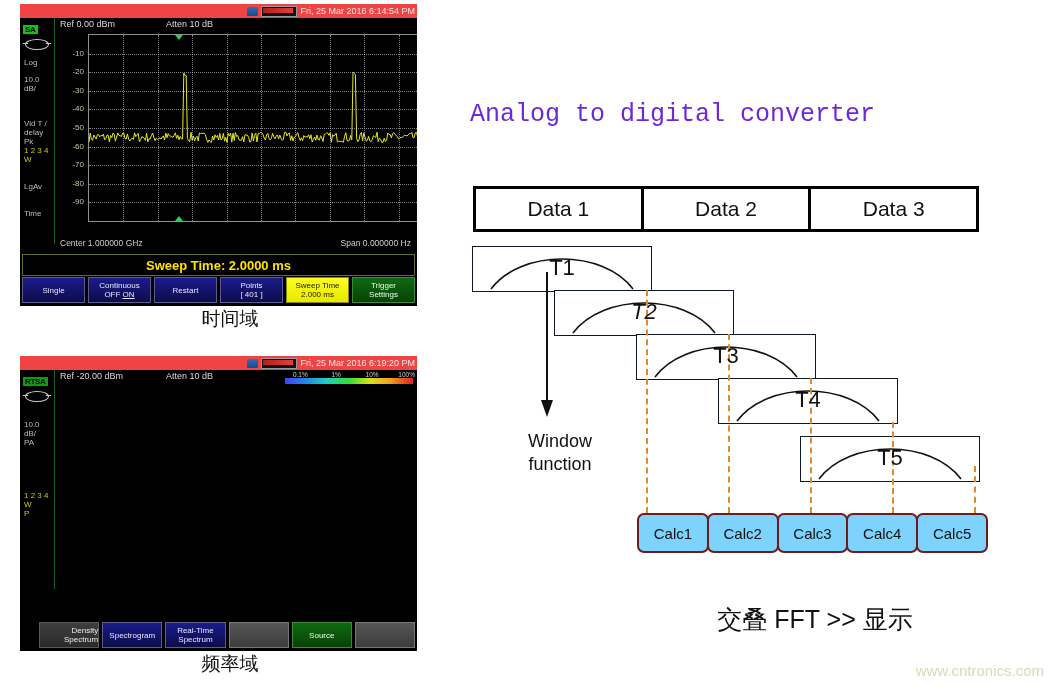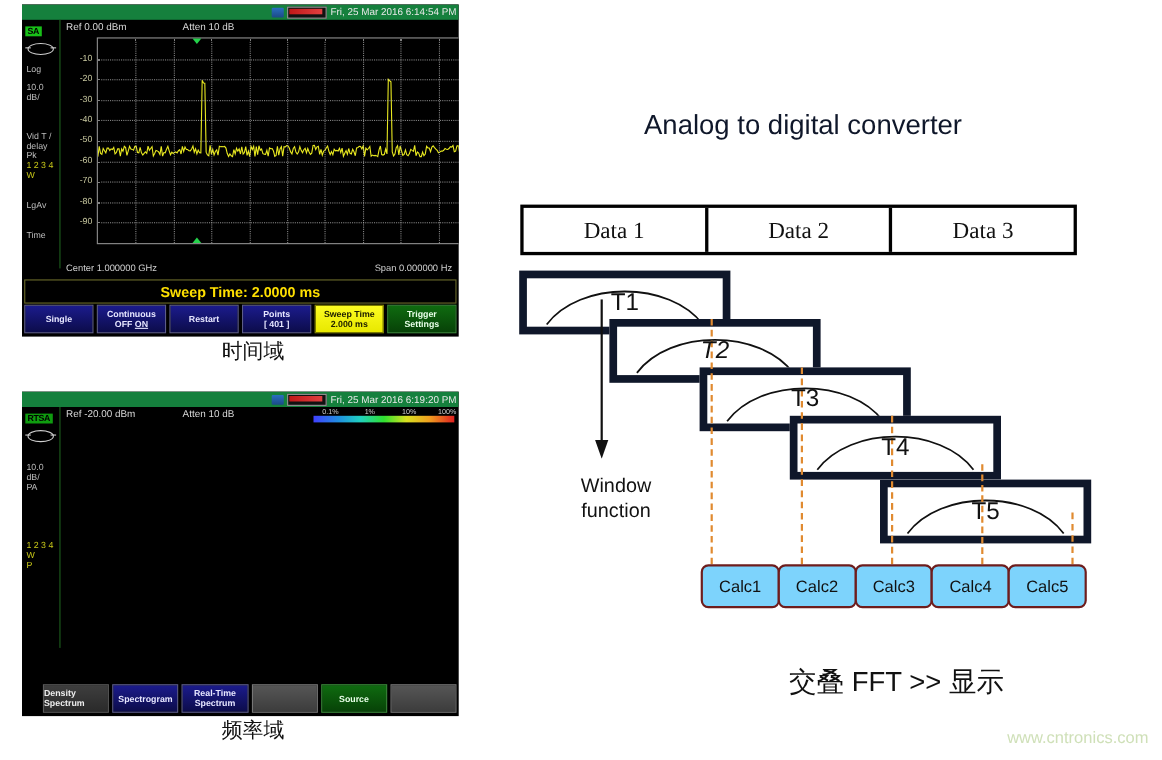--- a/index.html
+++ b/index.html
@@ -5,21 +5,21 @@
   html,body{margin:0;padding:0;}
   body{
     width:1056px;height:691px;background:#ffffff;position:relative;overflow:hidden;
     font-family:"Liberation Sans","DejaVu Sans",sans-serif;
   }
   
   .instr{position:absolute;background:#000;overflow:hidden;}
   #instr-sa{left:20px;top:4px;width:397px;height:302px;}
   #instr-rtsa{left:20px;top:356px;width:397px;height:295px;}
 
-  .statusbar{position:absolute;left:0;top:0;width:100%;height:14px;background:#15803d;}
+  .statusbar{position:absolute;left:0;top:0;width:100%;height:14px;background:#ef4444;}
   .statusbar .sysicons{position:absolute;right:2px;top:0;display:flex;align-items:center;gap:3px;height:14px;}
   .net-ico{width:11px;height:9px;background:linear-gradient(180deg,#2a6fc0,#1b4a86);border-radius:1px;}
   .batt-ico{width:34px;height:9px;border:1px solid #9a9a9a;background:#111;position:relative;}
   .batt-ico::after{content:"";position:absolute;left:1px;top:1px;width:30px;height:5px;background:linear-gradient(90deg,#c01818,#e04040);}
   .clock{color:#e8e8e8;font-size:9px;white-space:nowrap;}
 
   .sidebar{position:absolute;left:2px;top:14px;width:32px;bottom:62px;border-right:1px solid #1d5f1d;}
   .sb-badge{margin:2px 0 0 1px;background:#18c018;color:#000;font-size:8px;font-weight:bold;padding:0 2px;display:inline-block;letter-spacing:-0.3px;}
   .sb-badge.dim{background:#0f9c0f;}
   .sb-txt{color:#bdbdbd;font-size:8px;margin:0 0 0 2px;line-height:9px;white-space:nowrap;}
@@ -55,46 +55,46 @@
   .footline .l1{top:0;} .footline .l2{top:11px;}
   .footline .a{position:absolute;left:4px;}
   .footline .b{position:absolute;left:50%;transform:translateX(-50%);}
   .footline .c{position:absolute;right:4px;}
 
   .sweepbanner{position:absolute;left:2px;right:2px;top:250px;height:20px;border:1px solid #6a6a2a;
     display:flex;align-items:center;justify-content:center;color:#ffe000;font-size:13px;font-weight:bold;}
 
   .softkeys{position:absolute;left:2px;right:2px;bottom:3px;height:26px;display:flex;gap:3px;}
   .skey{flex:1;display:flex;flex-direction:column;align-items:center;justify-content:center;
-    font-size:8px;line-height:9px;text-align:left;border:1px solid #5c5c8a;
-    background:linear-gradient(180deg,#1b1b8c,#0c0c4a);color:#e6e6ff;font-weight:bold;}
+    font-size:8px;line-height:9px;text-align:right;border:1px solid #5c5c8a;
+    background:linear-gradient(180deg,#1b1b8c,#0c0c4a);color:#e6e6ff;}
   .skey.green{background:linear-gradient(180deg,#0f6b10,#074207);border-color:#3a8a3a;color:#e8ffe8;}
   .skey.yellow{background:linear-gradient(180deg,#fdfd22,#e8e800);border-color:#8a8a00;color:#202000;}
   .skey.grey{background:linear-gradient(180deg,#565656,#3c3c3c);border-color:#767676;color:#f0f0f0;}
   .skey.dark{background:linear-gradient(180deg,#3e3e3e,#2a2a2a);border-color:#5a5a5a;color:#ededed;margin-left:17px;}
   .skey u{text-decoration:underline;}
 
   .colorbar{position:absolute;right:4px;top:15px;width:128px;height:13px;}
   .colorbar .bar{position:absolute;left:0;right:0;bottom:0;height:6px;
     background:linear-gradient(90deg,#4040ff 0%,#2090e0 18%,#20d0c0 33%,#30e030 50%,#d8e020 66%,#f0a020 82%,#e02020 100%);}
   .colorbar .ticks{position:absolute;left:0;right:0;top:0;height:7px;color:#d0d0d0;font-size:6.5px;}
   .colorbar .ticks span{position:absolute;top:0;transform:translateX(-50%);}
 
   .cap{position:absolute;text-align:center;font-size:19px;color:#111;width:200px;}
   #cap-time{left:130px;top:306px;}
   #cap-freq{left:130px;top:651px;}
 
   
-  #adc-title{position:absolute;left:470px;top:100px;width:520px;text-align:center;font-size:25px;color:#0f172a;}
+  #adc-title{position:absolute;left:470px;top:100px;width:520px;text-align:left;font-size:25px;color:#6d28d9;font-family:Liberation Mono, monospace;}
 
   .data-row{position:absolute;left:473px;top:186px;width:500px;height:40px;border:3px solid #000;display:flex;background:#fff;}
-  .data-cell{flex:1;display:flex;align-items:center;justify-content:center;font-size:21px;color:#111;border-right:3px solid #000;font-family:Liberation Serif, serif;}
+  .data-cell{flex:1;display:flex;align-items:center;justify-content:center;font-size:21px;color:#111;border-right:3px solid #000;}
   .data-cell:last-child{border-right:none;}
 
-  .tbox{position:absolute;height:44px;border:7px solid #0f172a;background:#fff;}
+  .tbox{position:absolute;height:44px;border:1px solid #0f172a;background:#fff;}
   .tbox .lbl{position:absolute;left:50%;top:50%;transform:translate(-50%,-52%);font-size:22px;color:#111;z-index:3;}
   .tbox svg{position:absolute;left:0;top:0;width:100%;height:100%;}
 
   .dash{position:absolute;width:0;border-left:2px dashed #e08a30;}
   .arrow-wf{position:absolute;left:535px;top:272px;width:24px;height:145px;}
   #wf-label{position:absolute;left:500px;top:430px;width:120px;text-align:center;font-size:18px;color:#111;line-height:23px;}
 
   .calc-row{position:absolute;left:637px;top:513px;width:351px;height:40px;display:flex;}
   .calc-cell{flex:1;display:flex;align-items:center;justify-content:center;font-size:15px;color:#111;
     border:2px solid #6e1d1d;border-radius:7px;background:#7dd3fc;margin-left:-2px;}

